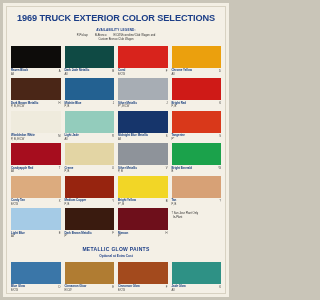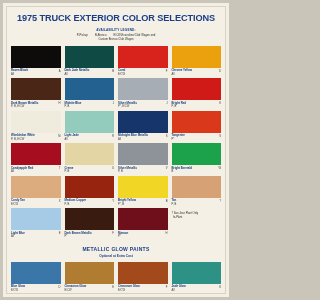--- a/index.html
+++ b/index.html
@@ -112,21 +112,21 @@
     margin-top:2px;
   }
   .empty{height:31px;}
 </style>
 </head>
 <body>
 
 <div class="page">
  <div class="sheet">
 
-  <div class="title">1975 TRUCK EXTERIOR COLOR SELECTIONS</div>
+  <div class="title">1969 TRUCK EXTERIOR COLOR SELECTIONS</div>
 
   <div class="legend-head">AVAILABILITY LEGEND:</div>
   <div class="legend-line">
     <span>P-Pickup</span><span class="sp"></span><span>B-Bronco</span><span class="sp"></span><span>E/CW-Econoline/Club Wagon and</span>
   </div>
   <div class="legend-line">Custom Bronco Club Wagon</div>
 
   <div class="grid" id="grid">
         <div class="cell">
           <div class="swatch" style="background:#0d0c0a"></div>

